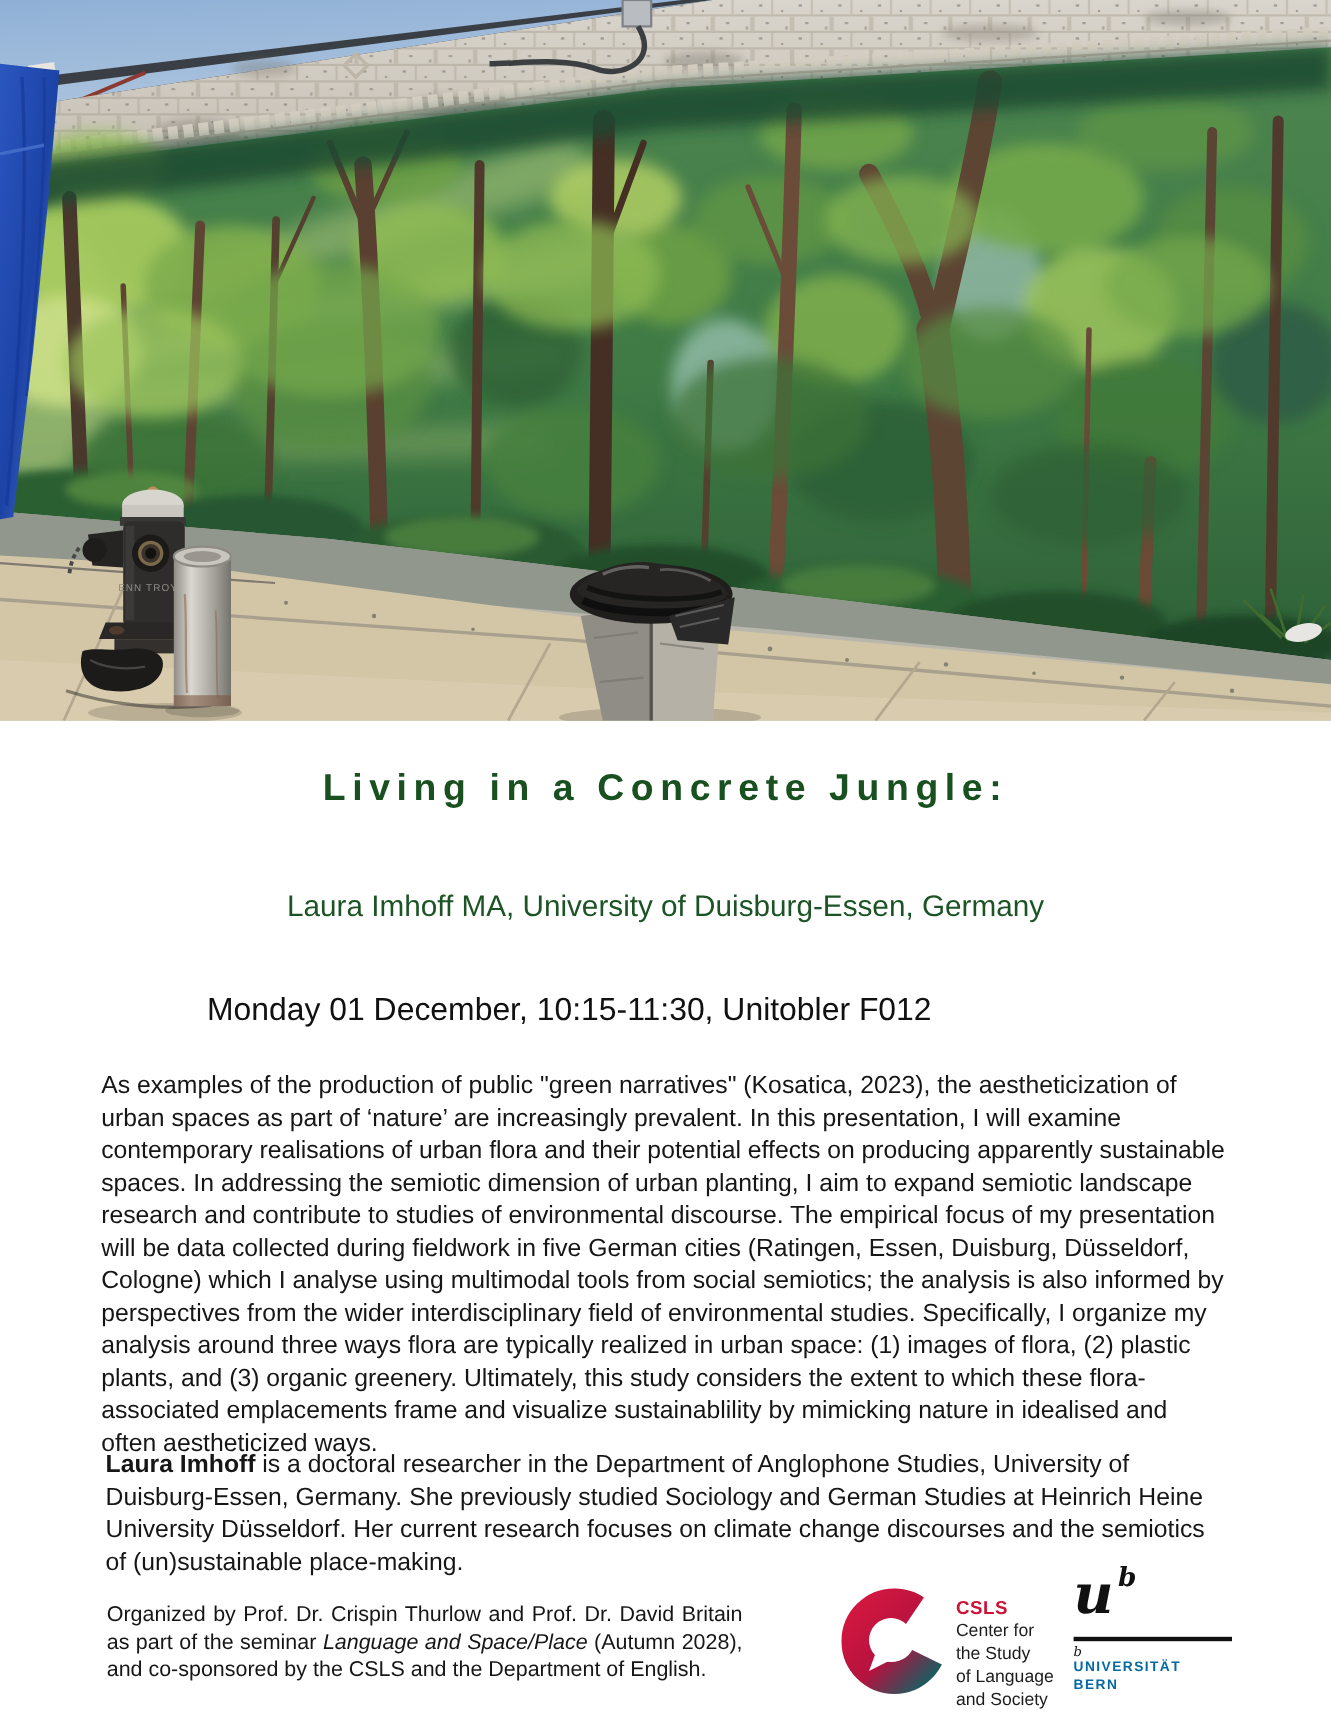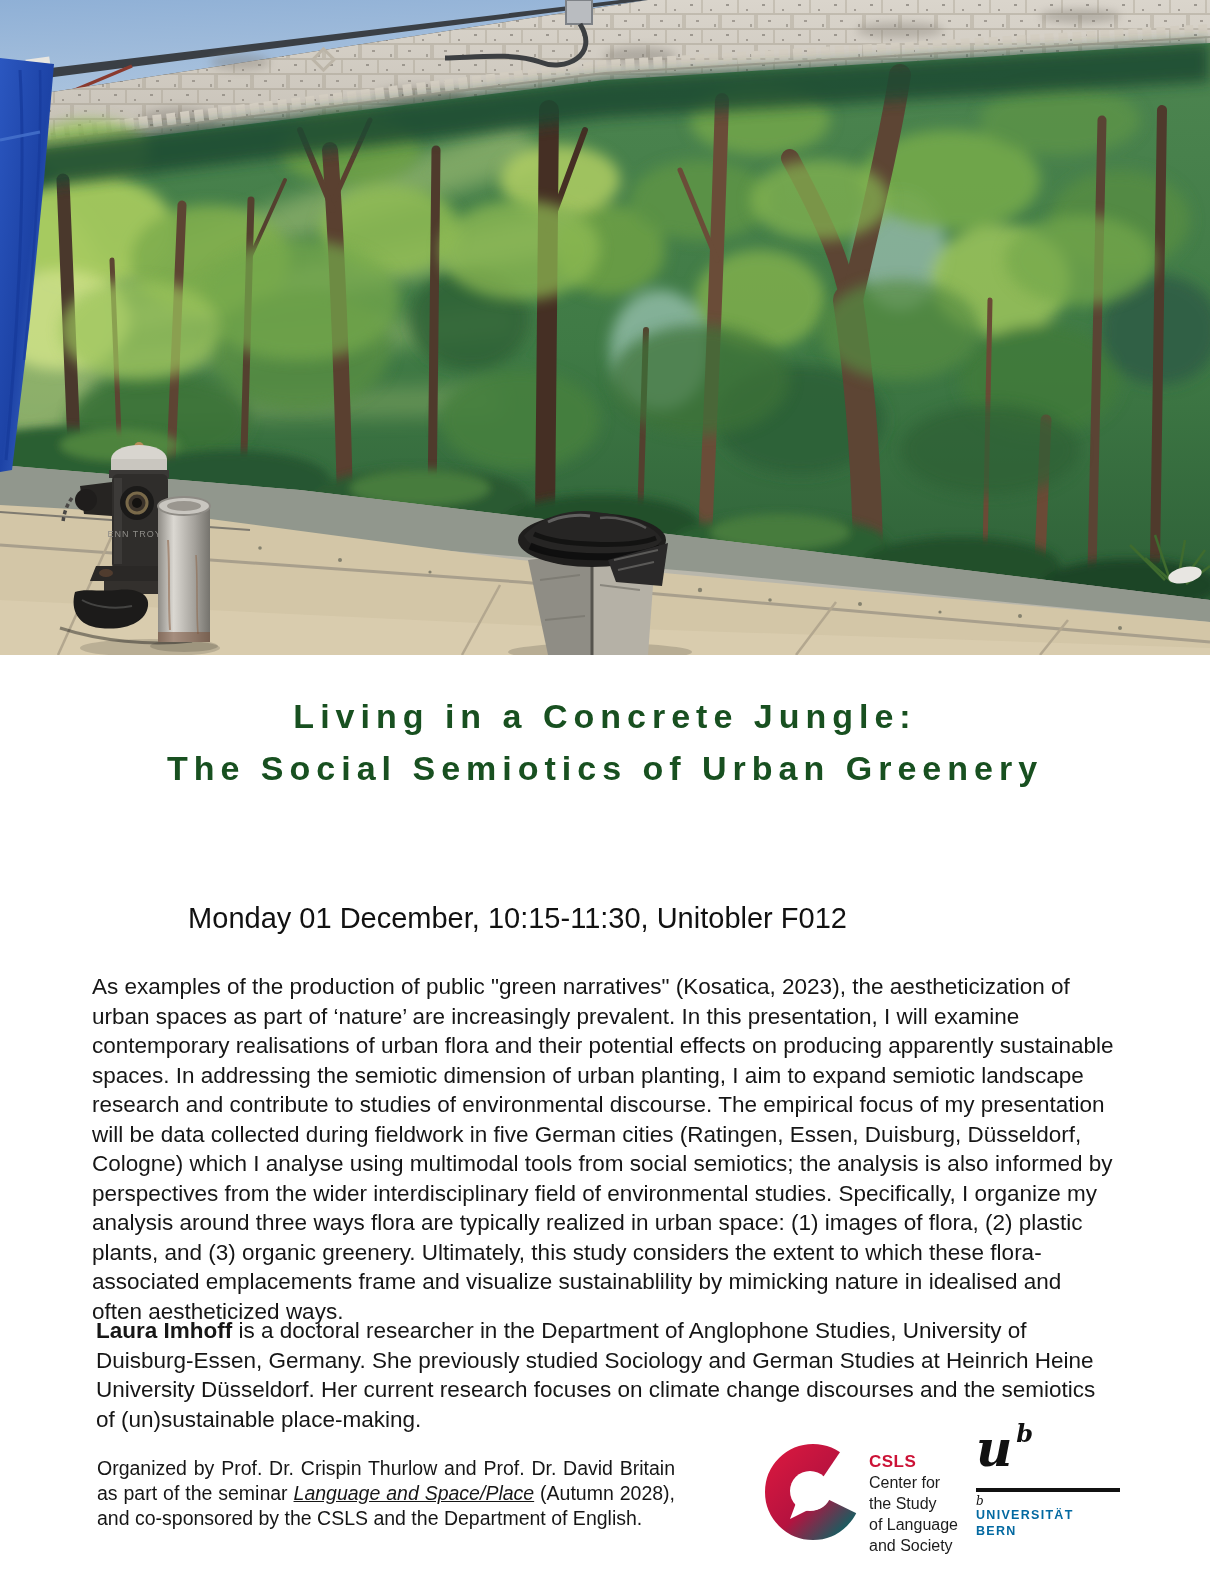--- a/index.html
+++ b/index.html
@@ -26,21 +26,21 @@
   }
   .bio{
     position:absolute;top:1316px;left:96px;width:1022px;
     font-size:22.5px;line-height:29.5px;color:#161616;
   }
   .bio b{font-weight:700;}
   .footer-left{
     position:absolute;top:1456px;left:97px;width:578px;
     font-size:19.5px;line-height:25px;text-align:justify;color:#161616;
   }
-  .footer-left .it{font-style:italic;text-decoration:underline;}
+  .footer-left .it{font-style:italic;}
   .csls-logo{position:absolute;top:1441px;left:763px;width:100px;height:102px;}
   .csls-text{position:absolute;top:1452px;left:869px;width:150px;}
   .csls-word{color:#cc1236;font-weight:700;font-size:17px;line-height:20px;letter-spacing:.5px;}
   .csls-line{display:block;font-size:16px;line-height:21px;color:#1c1c1c;}
   .unibe{position:absolute;top:1424px;left:976px;width:160px;}
   .unibe-mark{font-family:"DejaVu Serif", serif;font-style:italic;color:#111;height:58px;position:relative;}
   .unibe-u{font-size:50px;font-weight:700;line-height:50px;}
   .unibe-bsup{font-size:24px;font-weight:700;position:relative;top:-24px;left:4px;}
   .unibe-rule{width:144px;height:4px;background:#111;margin-top:6px;}
   .unibe-bsmall{font-family:"DejaVu Serif", serif;font-style:italic;font-size:12px;color:#111;line-height:12px;margin-top:3px;}
@@ -311,24 +311,24 @@
       <path d="M534,534 C560,546 630,548 656,538" stroke="#0c0c0c" stroke-width="5" fill="none" opacity="0.7"></path>
       <polygon points="608,560 668,543 662,586 616,582" fill="#2a2929"></polygon>
       <path d="M614,560 L658,550 M618,570 L654,562" stroke="#7c7b78" stroke-width="2" opacity="0.6"></path>
       <path d="M548,522 C560,516 578,514 590,516" stroke="#8a8a88" stroke-width="3" fill="none" opacity="0.6"></path>
       <path d="M600,518 C616,516 636,522 646,528" stroke="#8a8a88" stroke-width="2.5" fill="none" opacity="0.5"></path>
     </g>
   </svg>
 
   <div class="title">
     <div>Living in a Concrete Jungle:</div>
-    <div>The Social Semiotics of Urban Greenery</div>
   </div>
 
   <div class="speaker-block">
+    <div>Laura Imhoff MA, University of Duisburg-Essen, Germany</div>
   </div>
 
   <div class="date-line">Monday 01 December, 10:15-11:30, Unitobler F012</div>
 
   <div class="abstract">As examples of the production of public "green narratives" (Kosatica, 2023), the aestheticization of urban spaces as part of ‘nature’ are increasingly prevalent. In this presentation, I will examine contemporary realisations of urban flora and their potential effects on producing apparently sustainable spaces. In addressing the semiotic dimension of urban planting, I aim to expand semiotic landscape research and contribute to studies of environmental discourse. The empirical focus of my presentation will be data collected during fieldwork in five German cities (Ratingen, Essen, Duisburg, Düsseldorf, Cologne) which I analyse using multimodal tools from social semiotics; the analysis is also informed by perspectives from the wider interdisciplinary field of environmental studies. Specifically, I organize my analysis around three ways flora are typically realized in urban space: (1) images of flora, (2) plastic plants, and (3) organic greenery. Ultimately, this study considers the extent to which these flora-associated emplacements frame and visualize sustainablility by mimicking nature in idealised and often aestheticized ways.</div>
 
   <div class="bio"><b>Laura Imhoff</b><span> is a doctoral researcher in the Department of Anglophone Studies, University of Duisburg-Essen, Germany. She previously studied Sociology and German Studies at Heinrich Heine University Düsseldorf. Her current research focuses on climate change discourses and the semiotics of (un)sustainable place-making.</span></div>
 
   <div class="footer-left"><span>Organized by Prof. Dr. Crispin Thurlow and Prof. Dr. David Britain as part of the seminar </span><span class="it">Language and Space/Place</span><span> (Autumn 2028), and co-sponsored by the CSLS and the Department of English.</span></div>
 

